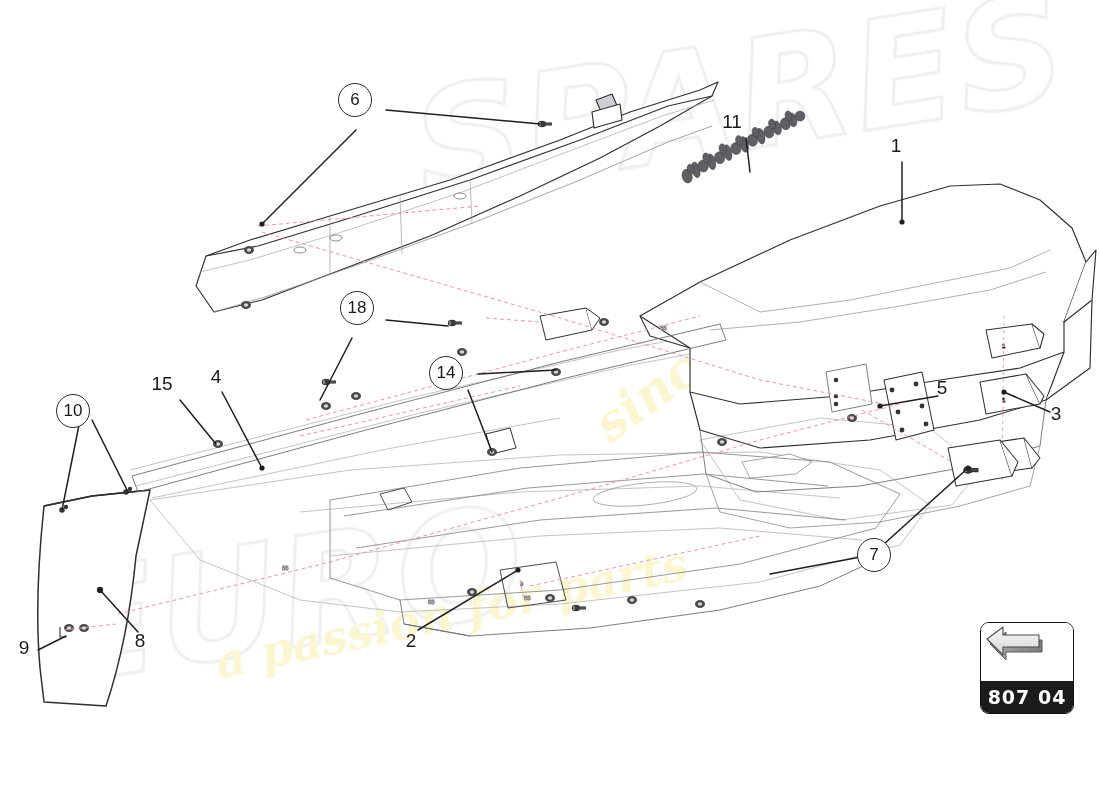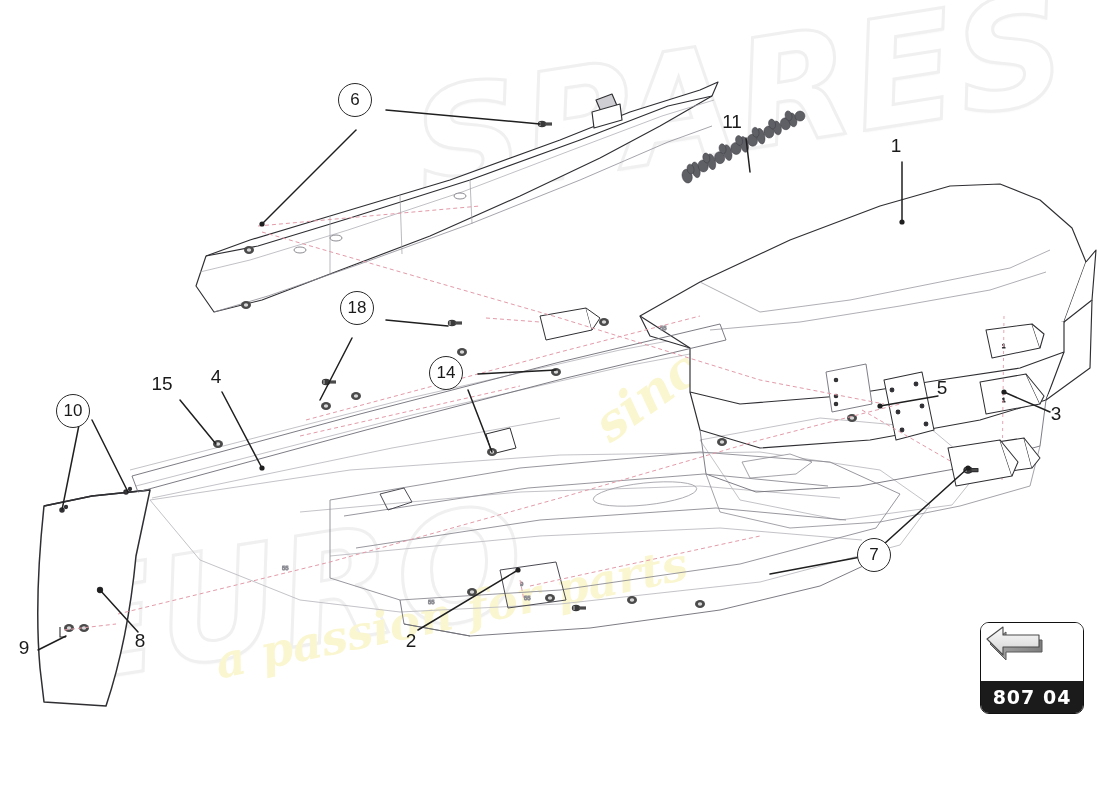--- a/index.html
+++ b/index.html
@@ -80,21 +80,21 @@
   }
   .callout.plain{
     font-size:19px;
     background:transparent;
     display:flex;align-items:center;justify-content:center;
     width:22px;height:22px;
   }
 
   
   #legend{
-    position:absolute;left:980px;top:622px;width:104px;height:92px;
+    position:absolute;left:980px;top:622px;width:94px;height:92px;
     border:1.5px solid #111;border-radius:9px;background:#ffffff;
     overflow:hidden;
     box-sizing:border-box;
   }
   #legend-icon{
     height:58px;width:100%;
     display:flex;align-items:center;justify-content:center;
     background:#ffffff;
   }
   #legend-code{

